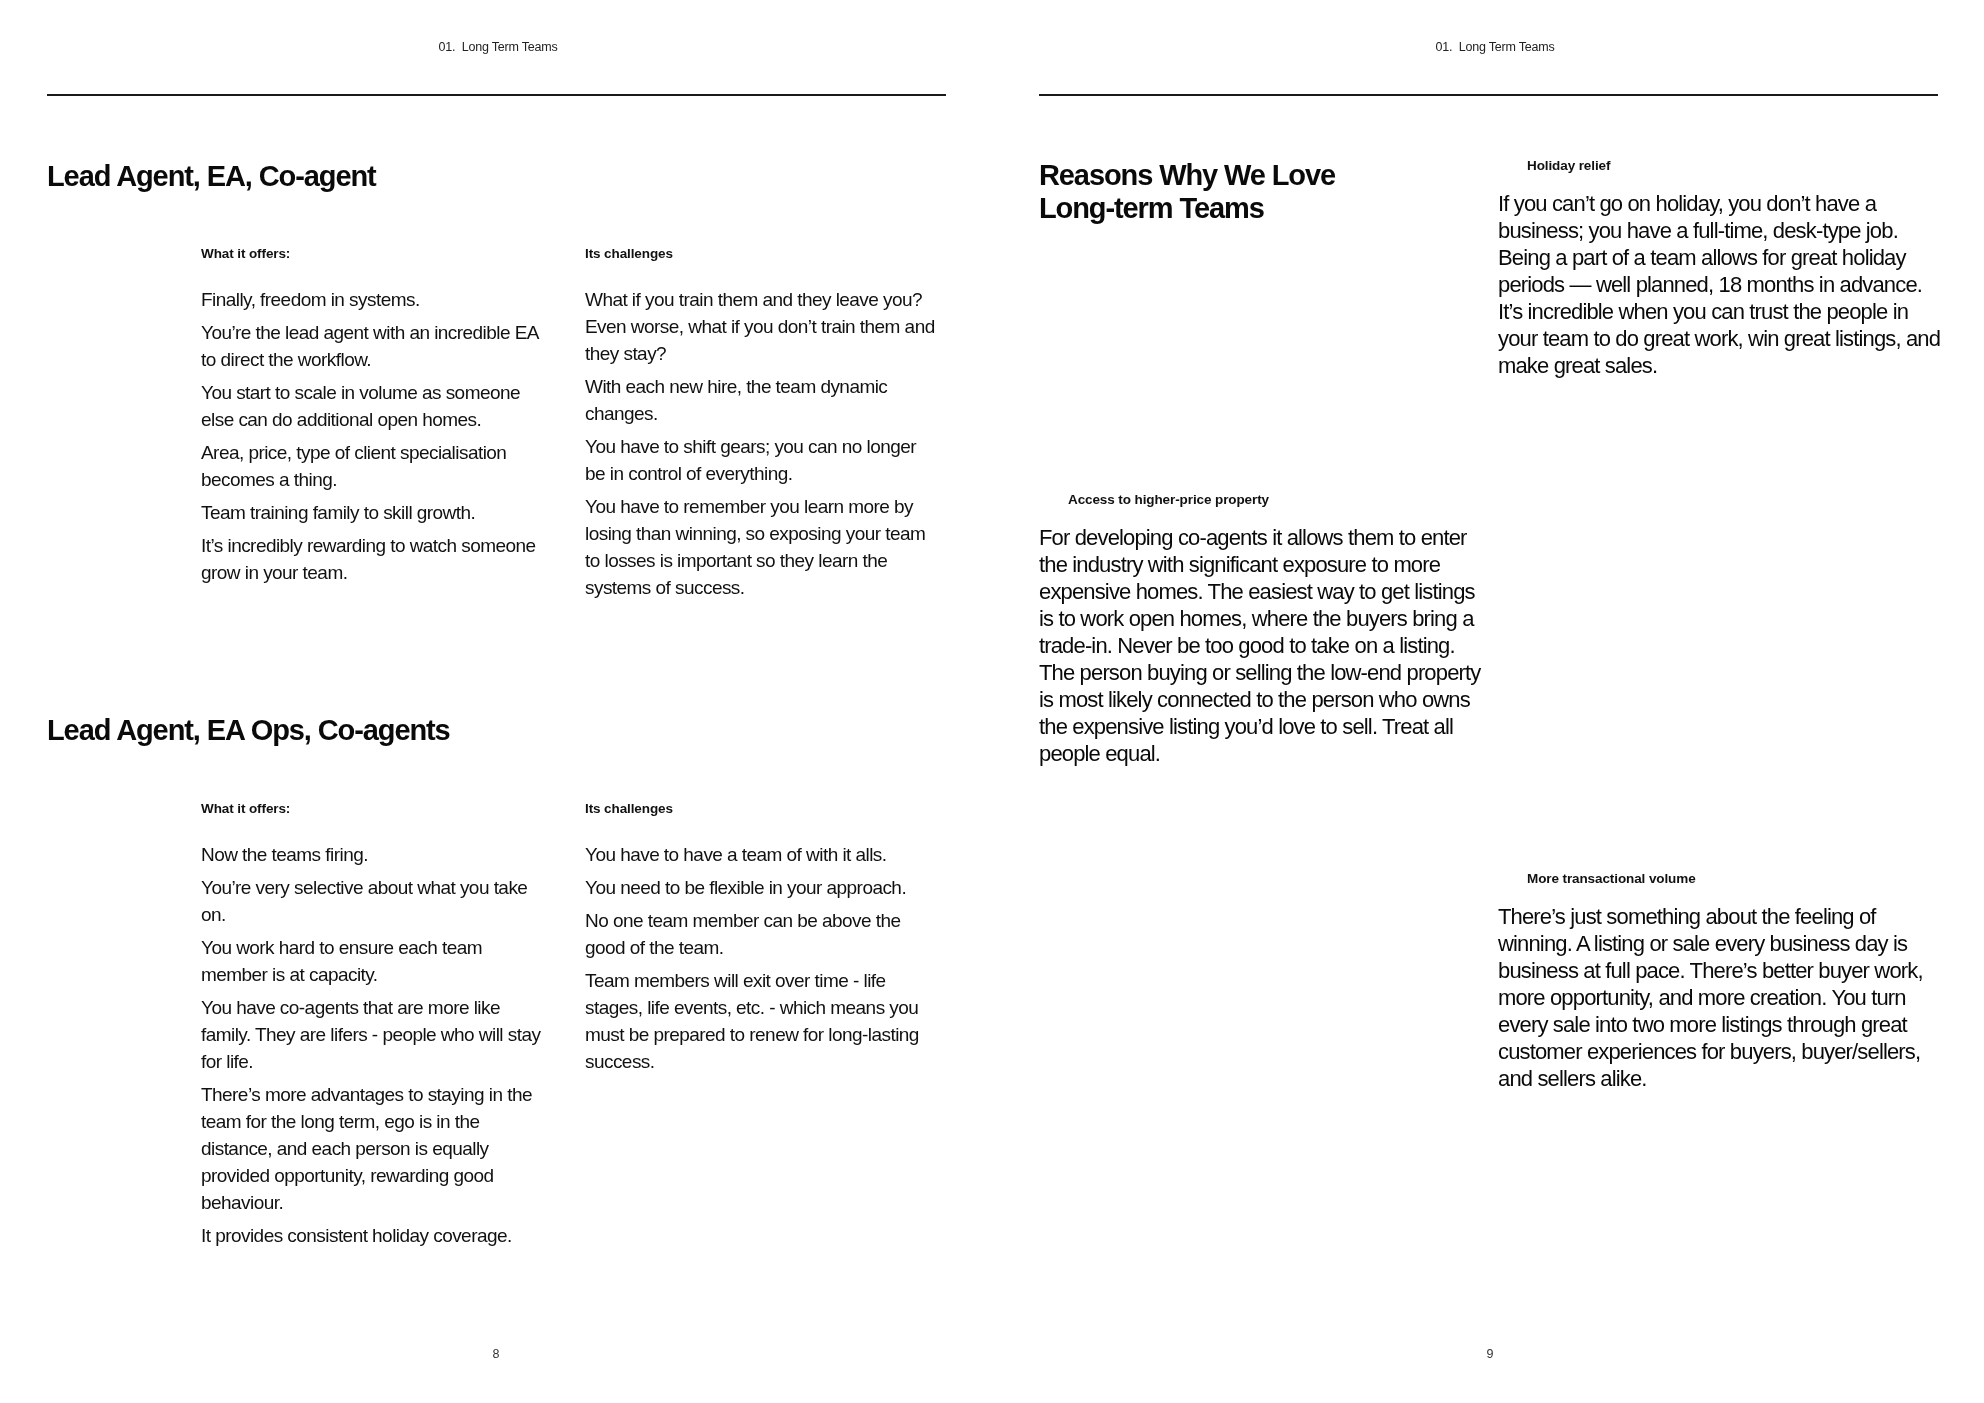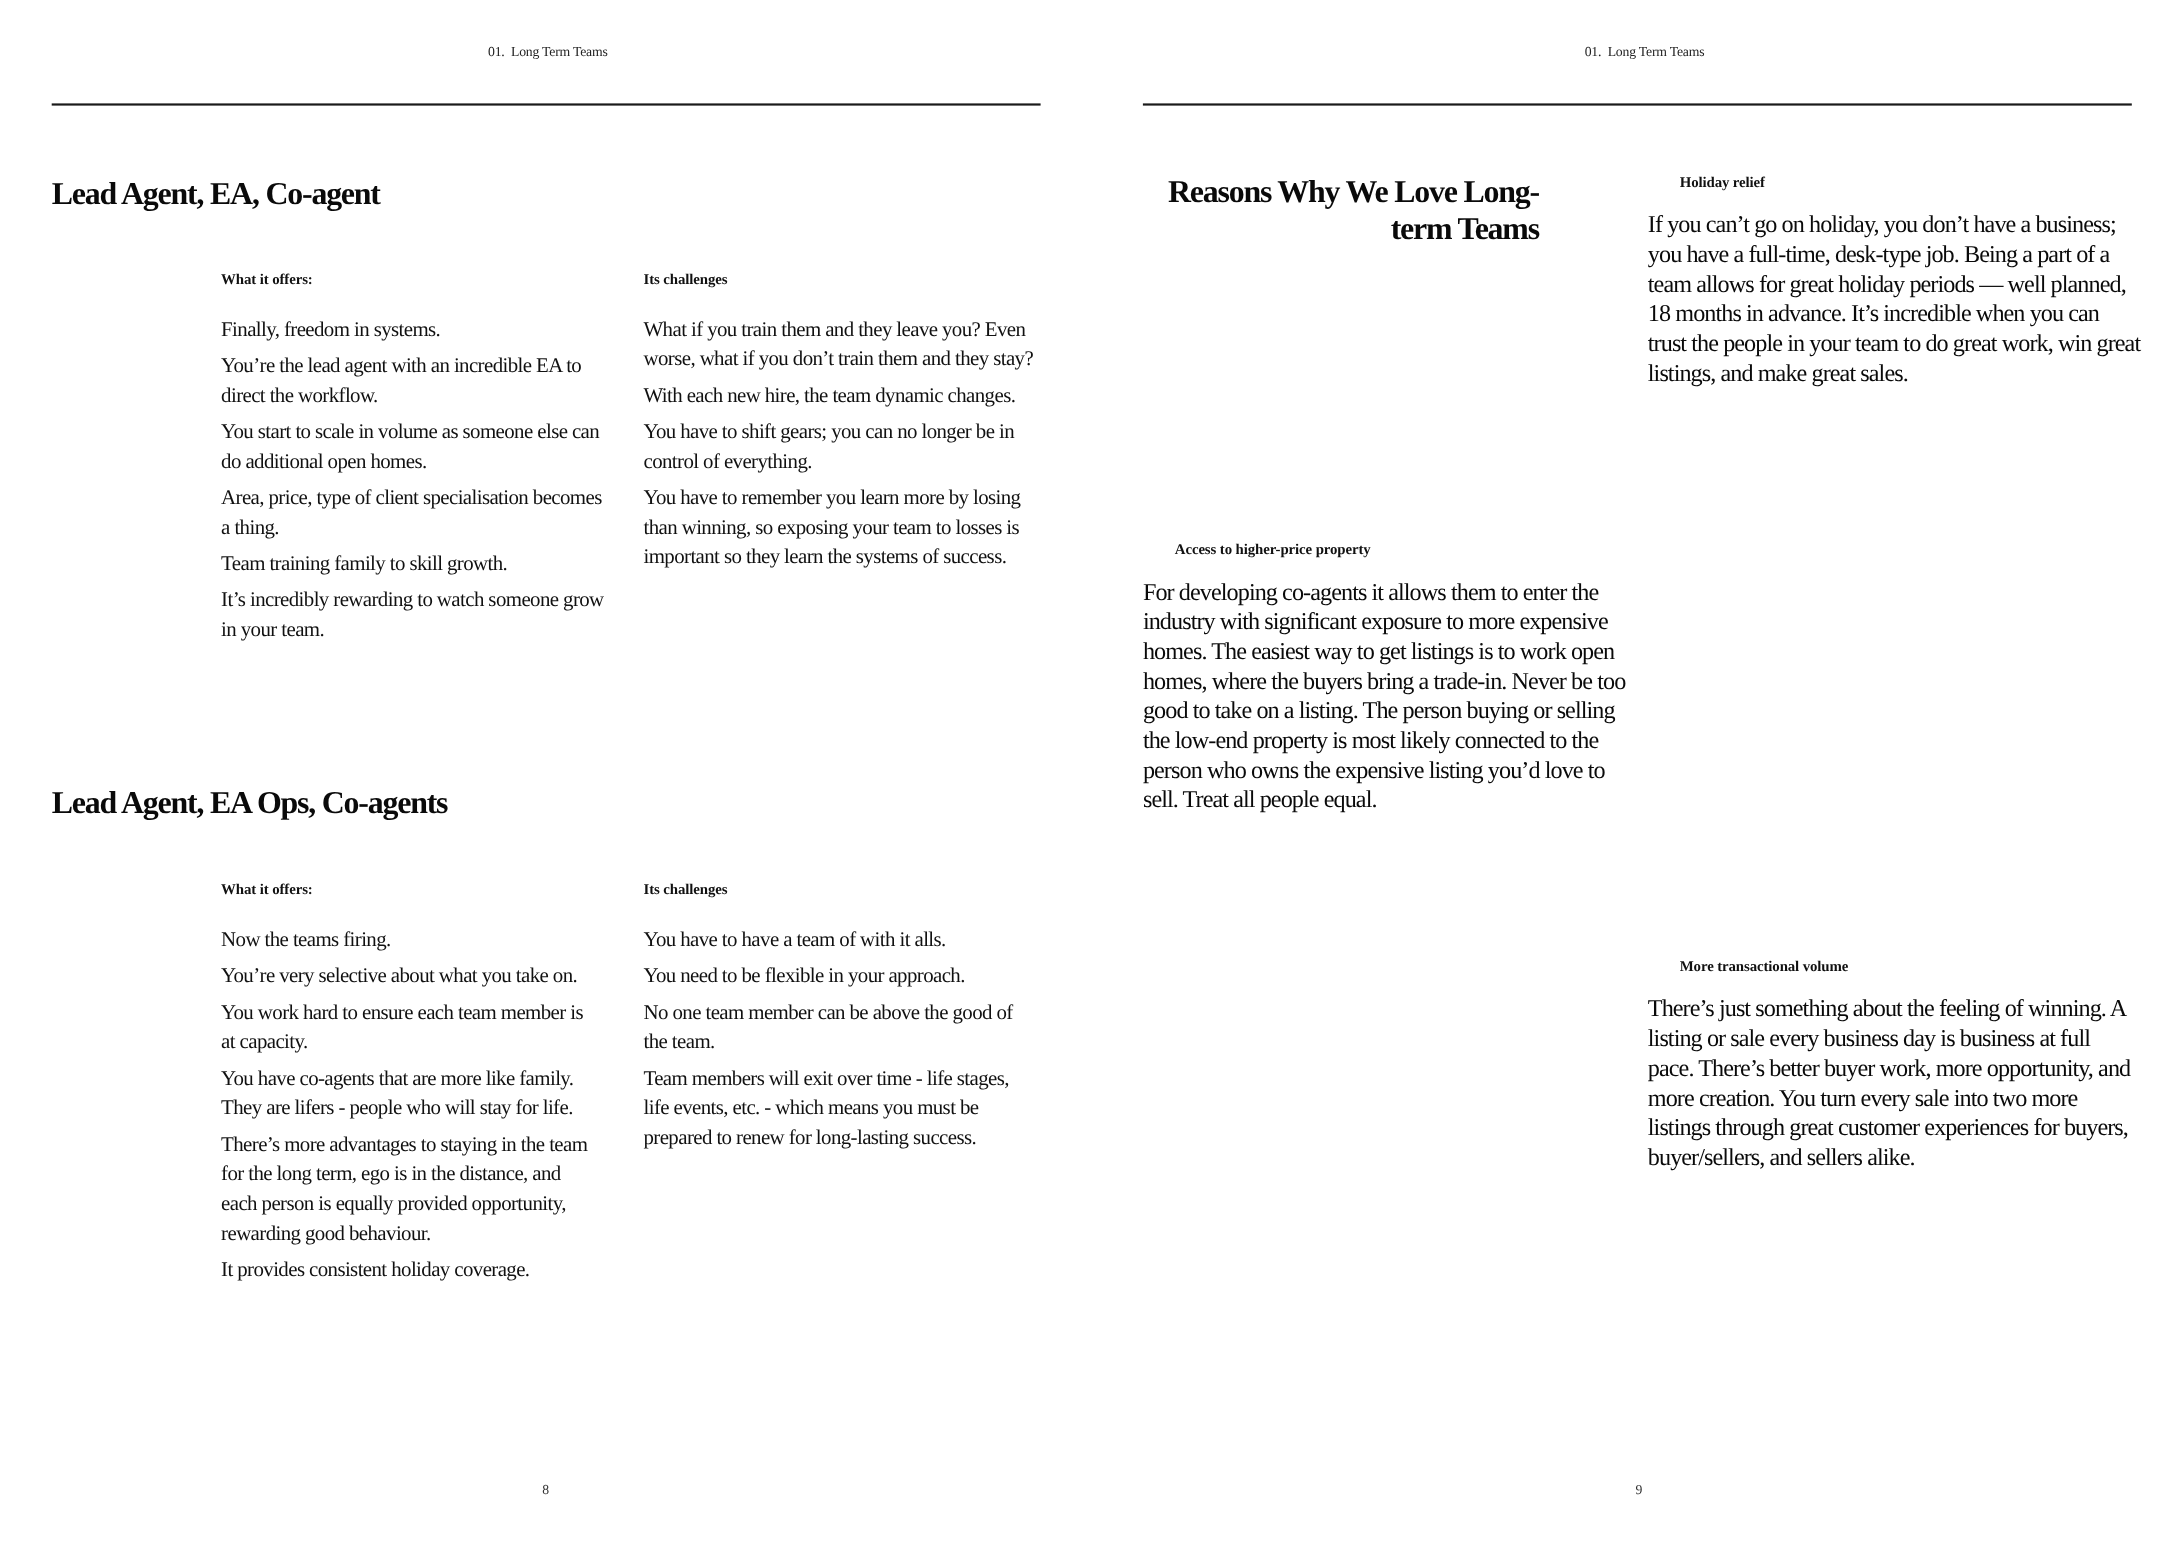--- a/index.html
+++ b/index.html
@@ -1,15 +1,15 @@
 <!DOCTYPE html>
 <html><head>
   <meta charset="utf-8">
   <style>
-    * { box-sizing: border-box; margin: 0; padding: 0; font-family: Liberation Serif, serif; }
+    * { box-sizing: border-box; margin: 0; padding: 0; }
     html, body {
       width: 1984px;
       height: 1403px;
       background: #ffffff;
       overflow: hidden;
     }
     body {
       position: relative;
       font-family: "Liberation Sans", sans-serif;
       color: #111111;
@@ -87,21 +87,20 @@
     .reasons-title {
       position: absolute;
       left: 47px;
       top: 159px;
       width: 360px;
       font-size: 29px;
       font-weight: bold;
       letter-spacing: -1.1px;
       line-height: 33px;
       color: #0a0a0a;
-      text-align: right;
     }
     .reason {
       position: absolute;
     }
     .reason-label {
       font-size: 13.5px;
       font-weight: bold;
       letter-spacing: -0.1px;
       line-height: 16px;
       color: #111;

